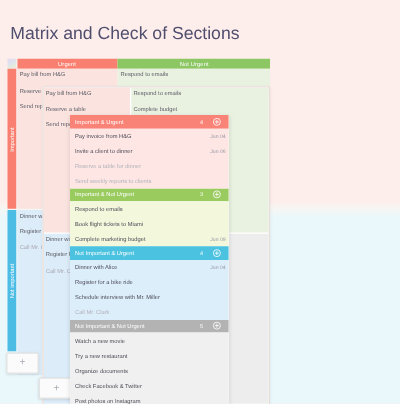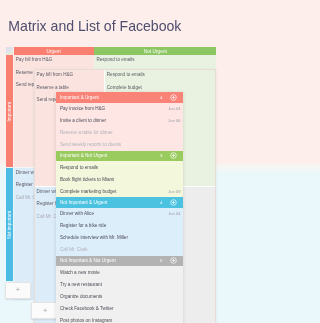--- a/index.html
+++ b/index.html
@@ -69,21 +69,21 @@
   .sec-body.gray{background:#f0f0f0;}
   .row{height:12px;display:flex;align-items:center;padding:0 2px 0 4.5px;font-size:4.6px;color:#4c4c57;white-space:nowrap;}
   .row .t{flex:1;}
   .row .d{color:#9a9aa4;font-size:4.1px;}
   .row.dim .t{color:#b1b1ba;}
 </style>
 </head>
 <body>
 <div id="bg"></div>
 
-<div class="title">Matrix and List of Facebook</div>
+<div class="title">Matrix and Check of Sections</div>
 
 <div class="layer" id="matrix-back">
   <div class="mx">
     <div class="mx-corner"></div>
     <div class="mx-colhead u">
         <span>Urgent</span>
       </div>
     <div class="mx-colhead nu">
         <span>Not Urgent</span>
       </div>

